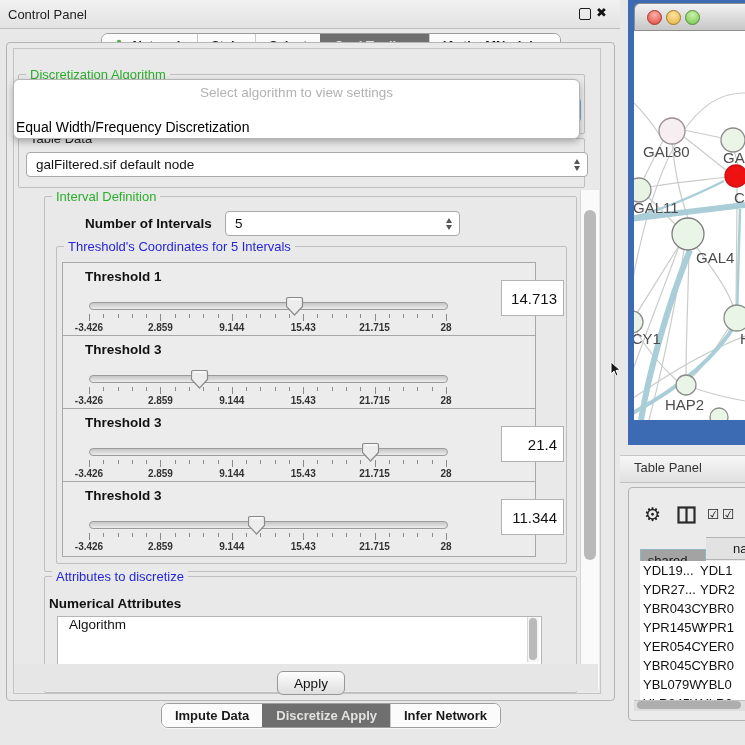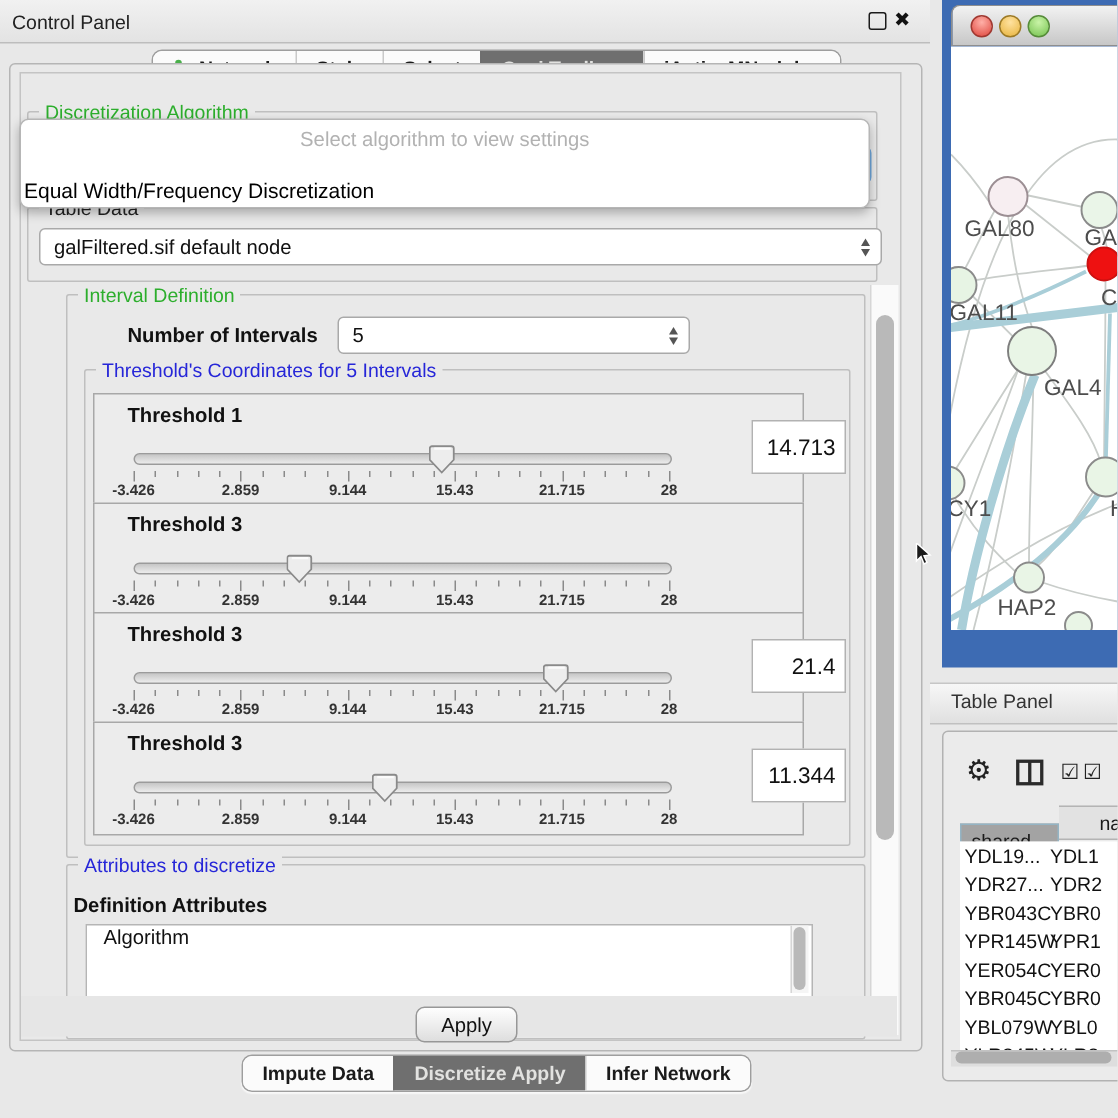--- a/index.html
+++ b/index.html
@@ -312,21 +312,21 @@
           <path d="M2,1.5 h13 a1.5,1.5 0 0 1 1.5,1.5 v7.5 l-8,8.5 l-8,-8.5 v-7.5 a1.5,1.5 0 0 1 1.5,-1.5 z" fill="#ededed" stroke="#8a8a8a" stroke-width="1.2"></path>
           <path d="M3.5,3 h11" stroke="#fbfbfb" stroke-width="1.5"></path>
         </svg>
         <div class="valbox">11.344</div>
       </div>
     </div>
 
   <div class="abs group" style="left:44px;top:576px;width:531px;height:115px;">
     <span class="group-title t-blue">Attributes to discretize</span>
   </div>
-  <div class="abs bold" style="left:49px;top:596px;font-size:13.5px;color:#111;">Definition Attributes</div>
+  <div class="abs bold" style="left:49px;top:596px;font-size:13.5px;color:#111;">Numerical Attributes</div>
   <div class="abs" id="attr-list">
       <div class="attr-item">Algorithm</div>
     </div>
   <div class="abs sb-track-v" style="left:527px;top:617px;width:11px;height:45px;">
     <div class="sb-thumb" style="position:absolute;left:1px;top:1px;width:8px;height:42px;"></div>
   </div>
 
   <div class="abs sb-track-v" style="left:580px;top:190px;width:18px;height:500px;background:#fafafa;">
     <div class="sb-thumb" style="position:absolute;left:3px;top:20px;width:12px;height:350px;"></div>
   </div>

